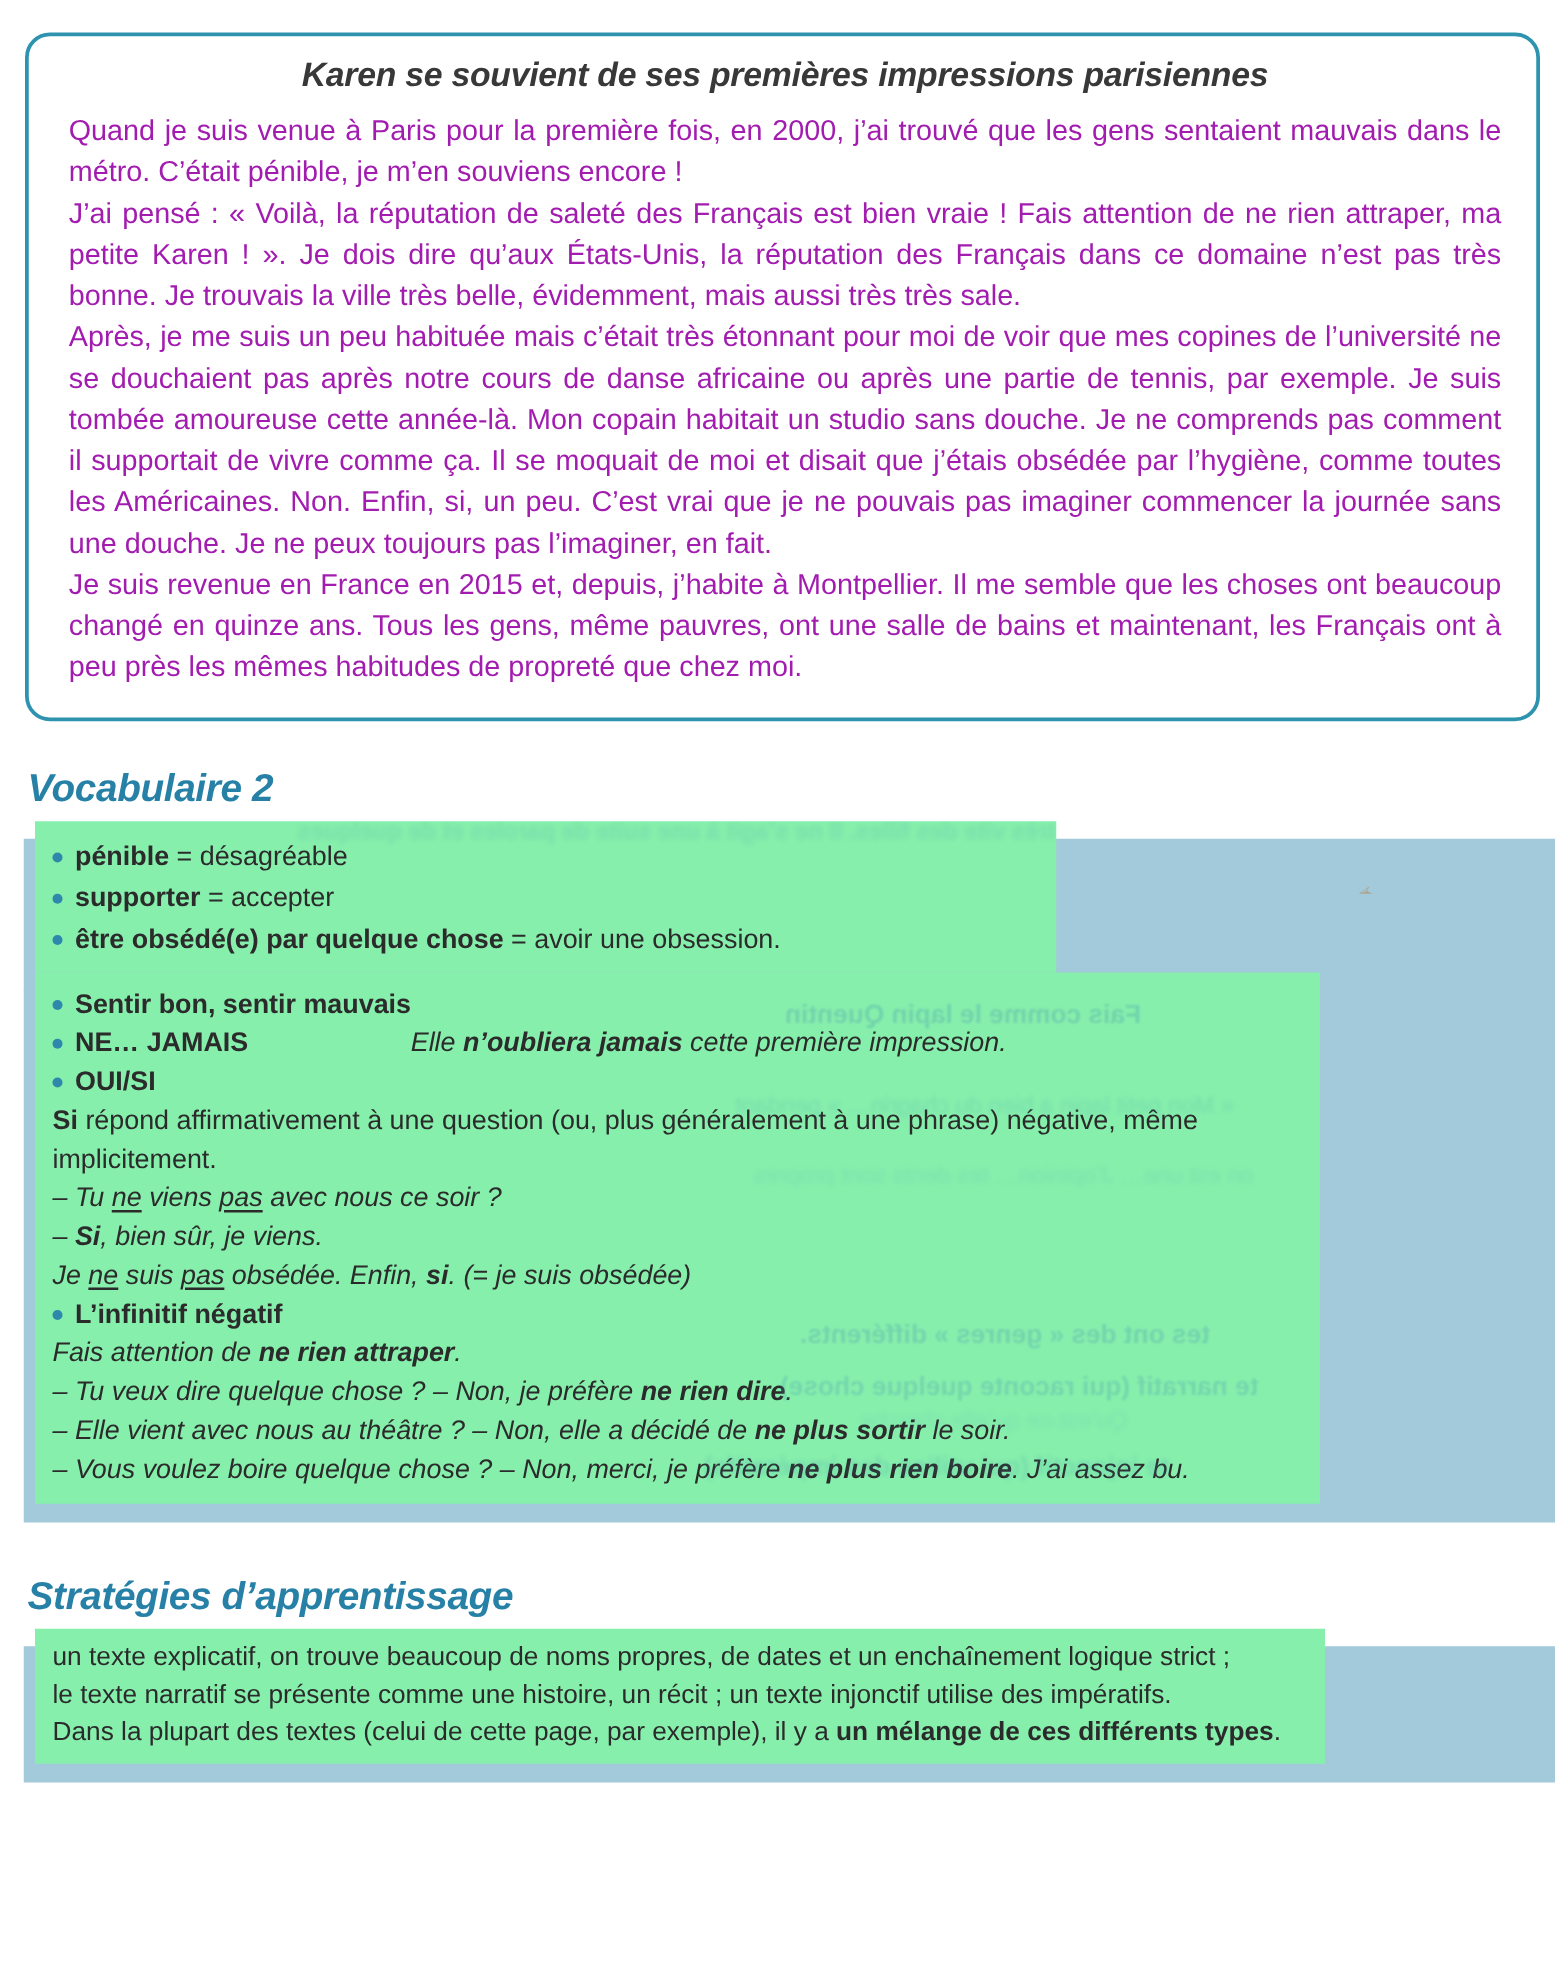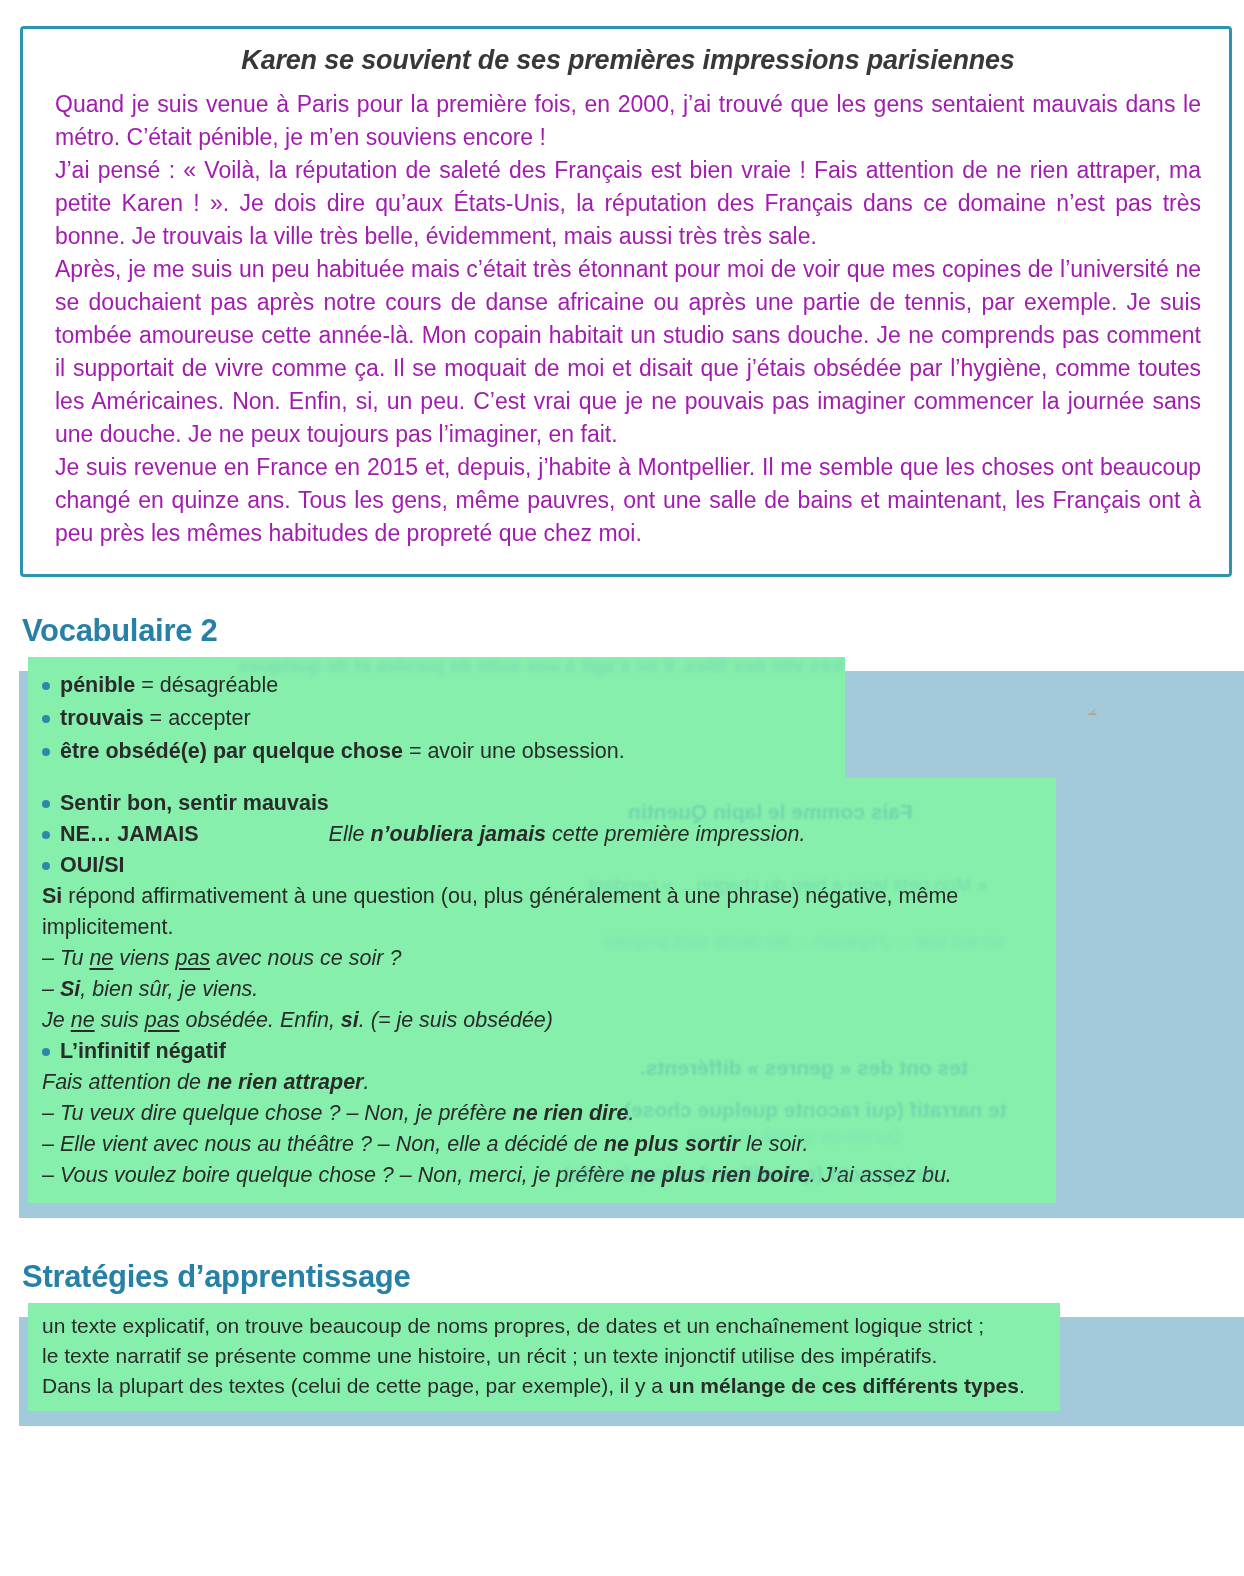--- a/index.html
+++ b/index.html
@@ -8,21 +8,21 @@
     font-family:"Liberation Sans","DejaVu Sans",sans-serif;
     color:#2d2d2d;
     -webkit-font-smoothing:antialiased;
   }
   .page{position:relative;width:1244px;height:1576px;background:#ffffff;}
 
   
   .reading-box{
     margin:26px 12px 0 20px;
     border:3px solid #2e93ae;
-    border-radius:4px;
+    border-radius:20px;
     padding:16px 28px 24px 32px;
     background:#ffffff;
   }
   .reading-title{
     margin:0 0 12px 0;
     text-align:center;
     font-size:27px;
     font-weight:700;
     font-style:italic;
     color:#383838;
@@ -36,20 +36,21 @@
     color:#a21caf;
   }
 
   
   h2.sec{
     margin:0 0 8px 22px;
     font-size:31px;
     font-weight:700;
     color:#2781a6;
     letter-spacing:-0.3px;
+    font-style:italic;
   }
   .vocab h2.sec{margin-top:36px;}
   .gram  h2.sec{margin-top:40px;}
   .strat h2.sec{margin-top:56px;}
 
   
   .panel{position:relative;margin-left:28px;}
   .panel .shadow{
     position:absolute;
     left:-9px;top:14px;right:-16px;bottom:-15px;
@@ -111,21 +112,21 @@
     <p>Après, je me suis un peu habituée mais c’était très étonnant pour moi de voir que mes copines de l’université ne se douchaient pas après notre cours de danse africaine ou après une partie de tennis, par exemple. Je suis tombée amoureuse cette année-là. Mon copain habitait un studio sans douche. Je ne comprends pas comment il supportait de vivre comme ça. Il se moquait de moi et disait que j’étais obsédée par l’hygiène, comme toutes les Américaines. Non. Enfin, si, un peu. C’est vrai que je ne pouvais pas imaginer commencer la journée sans une douche. Je ne peux toujours pas l’imaginer, en fait.</p>
     <p>Je suis revenue en France en 2015 et, depuis, j’habite à Montpellier. Il me semble que les choses ont beaucoup changé en quinze ans. Tous les gens, même pauvres, ont une salle de bains et maintenant, les Français ont à peu près les mêmes habitudes de propreté que chez moi.</p>
   </section>
 
   <section class="vocab">
     <h2 class="sec">Vocabulaire 2</h2>
     <div class="panel vocab-panel">
       <div class="shadow"></div>
       <div class="inner">
           <div class="line"><span class="dot"></span><span class="seg-b">pénible</span><span class="seg-r"> = désagréable</span></div>
-          <div class="line"><span class="dot"></span><span class="seg-b">trouvais</span><span class="seg-r"> = accepter</span></div>
+          <div class="line"><span class="dot"></span><span class="seg-b">supporter</span><span class="seg-r"> = accepter</span></div>
           <div class="line"><span class="dot"></span><span class="seg-b">être obsédé(e) par quelque chose</span><span class="seg-r"> = avoir une obsession.</span></div>
           <span class="ghost" style="left: 210px; top: -2px; font-size: 19px; font-weight: 700; opacity: 0.16; filter: blur(2px);">mais il est très vite des filles. Il ne s’agit à une suite de paroles et de quelques</span>
         </div>
     </div>
   </section>
 
   <section class="gram">
     <div class="panel gram-panel">
       <div class="shadow"></div>
       <div class="inner">

